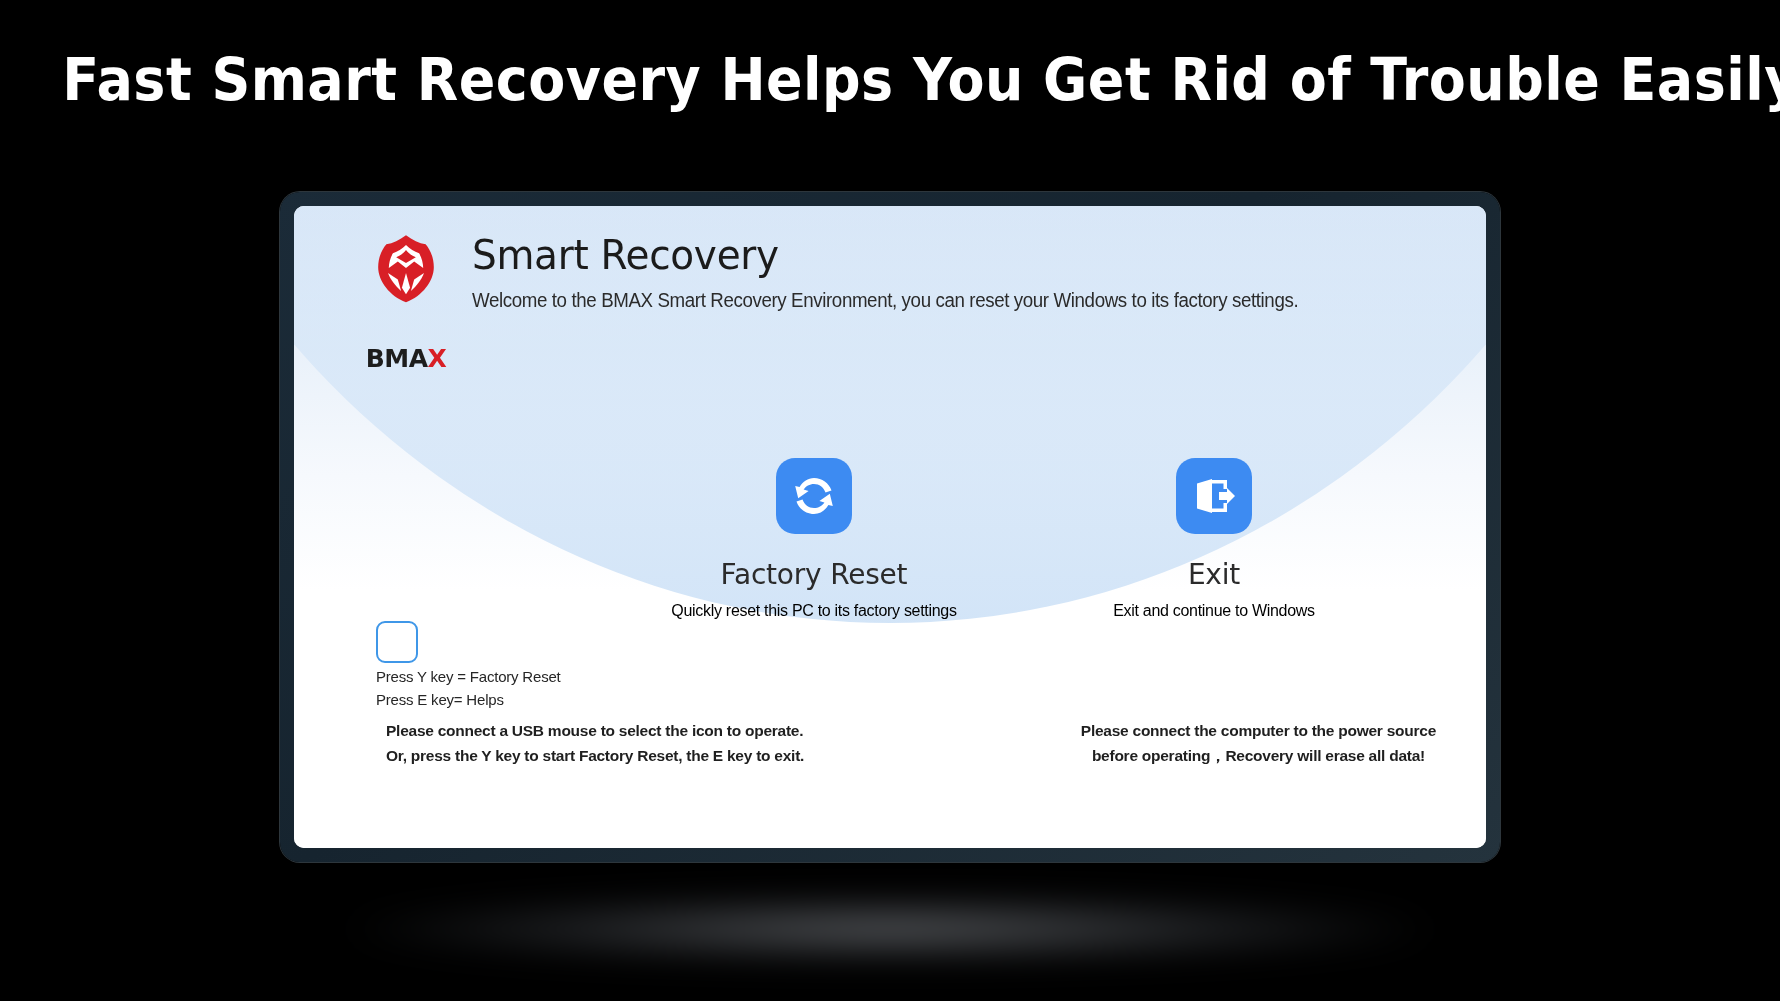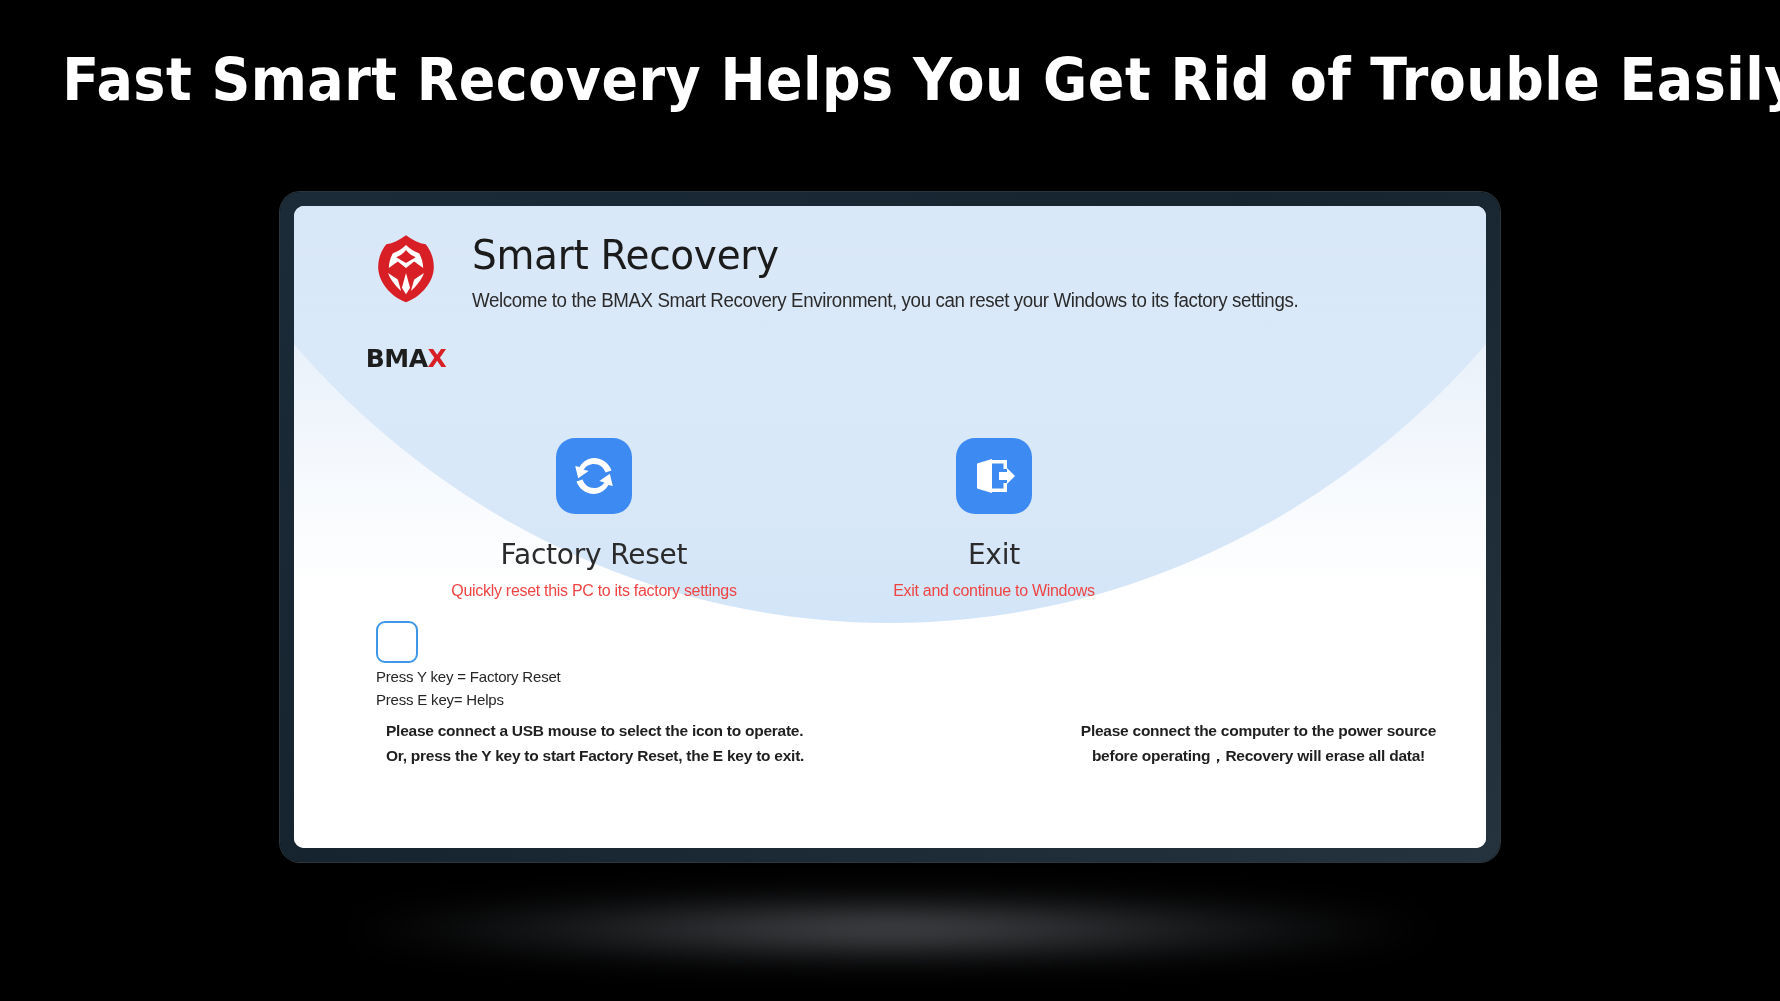--- a/index.html
+++ b/index.html
@@ -130,23 +130,24 @@
     letter-spacing: -0.4px;
     transform: scaleX(0.96);
     transform-origin: left center;
     white-space: nowrap;
   }
 
   
   .actions {
     position: absolute;
     left: 120px;
-    top: 232px;
+    top: 252px;
     width: 980px;
     display: flex;
+    justify-content: flex-end;
   }
   .action {
     width: 360px;
     text-align: center;
     cursor: pointer;
   }
   .action + .action { margin-left: 40px; }
   .tile-icon {
     width: 76px;
     height: 76px;
@@ -162,21 +163,21 @@
     margin-top: 24px;
     font-family: "DejaVu Sans", sans-serif;
     font-size: 28px;
     color: #2b2b2b;
     letter-spacing: -0.2px;
     font-weight: normal;
   }
   .tile-desc {
     margin-top: 11px;
     font-size: 16px;
-    color: #ef4444;
+    color: #000000;
     letter-spacing: -0.3px;
   }
 
   
   .hint-block {
     position: absolute;
     left: 82px;
     top: 415px;
   }
   .focus-box {

